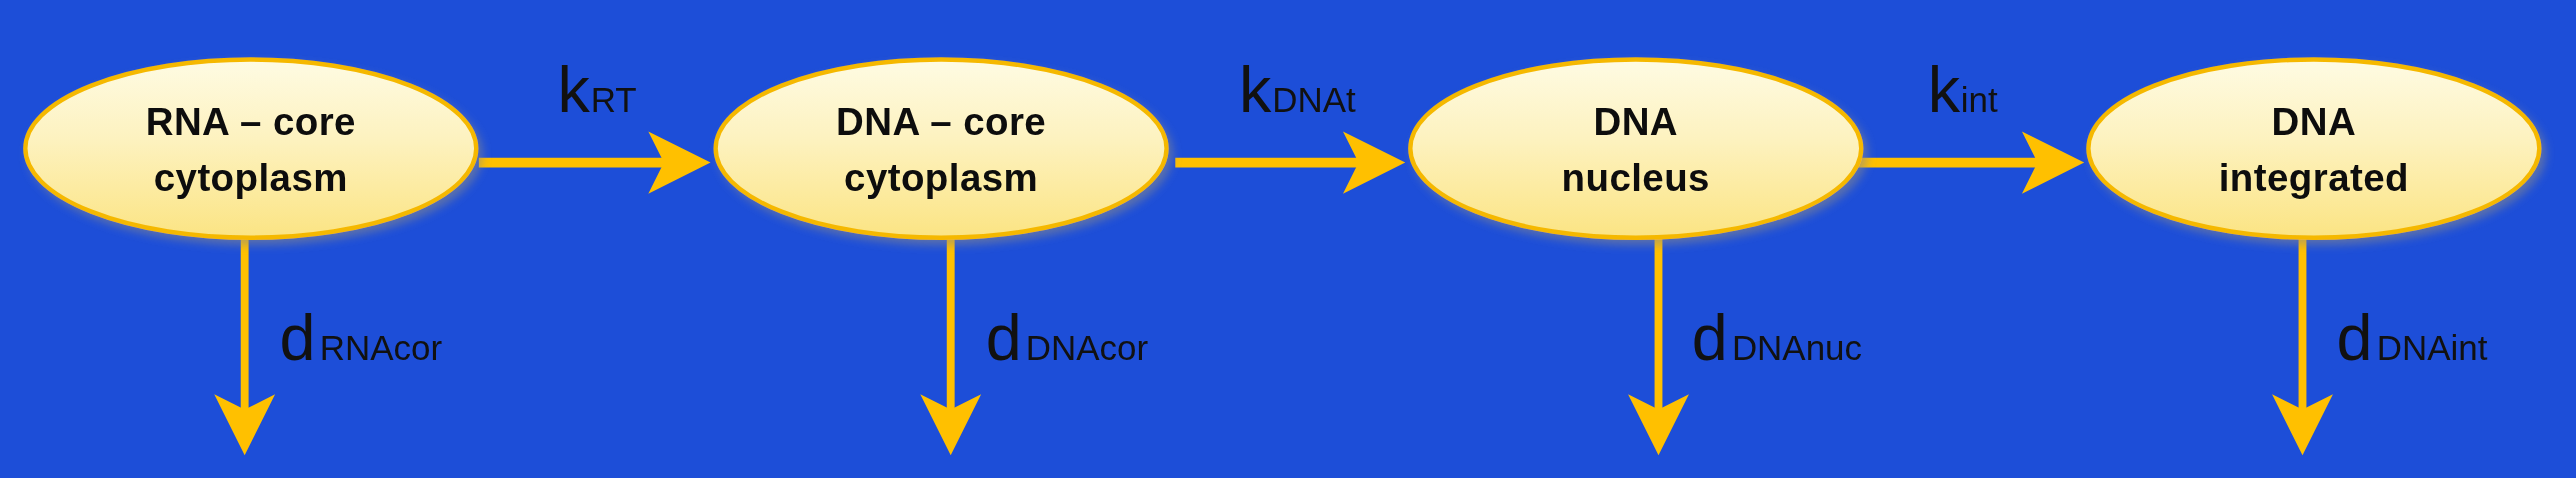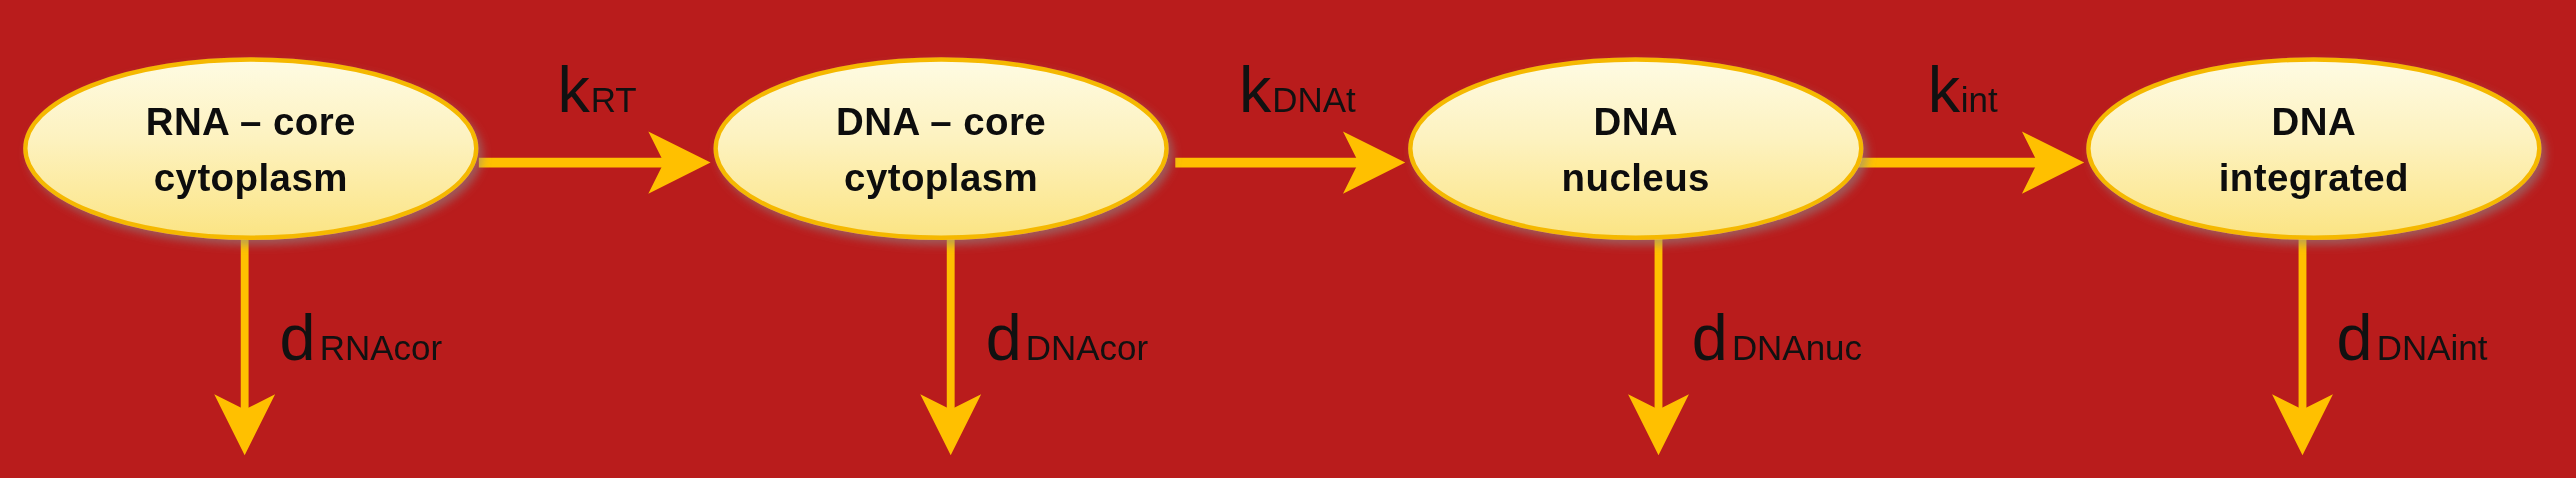--- a/index.html
+++ b/index.html
@@ -11,21 +11,21 @@
   body {
     width: 2576px;
     height: 479px;
     overflow: hidden;
     font-family: "Liberation Sans", sans-serif;
   }
   #diagram-root {
     position: relative;
     width: 2576px;
     height: 479px;
-    background: #b91c1c;
+    background: #1d4ed8;
   }
   svg.stage {
     position: absolute;
     top: 0;
     left: 0;
     width: 2576px;
     height: 479px;
     display: block;
   }
   

